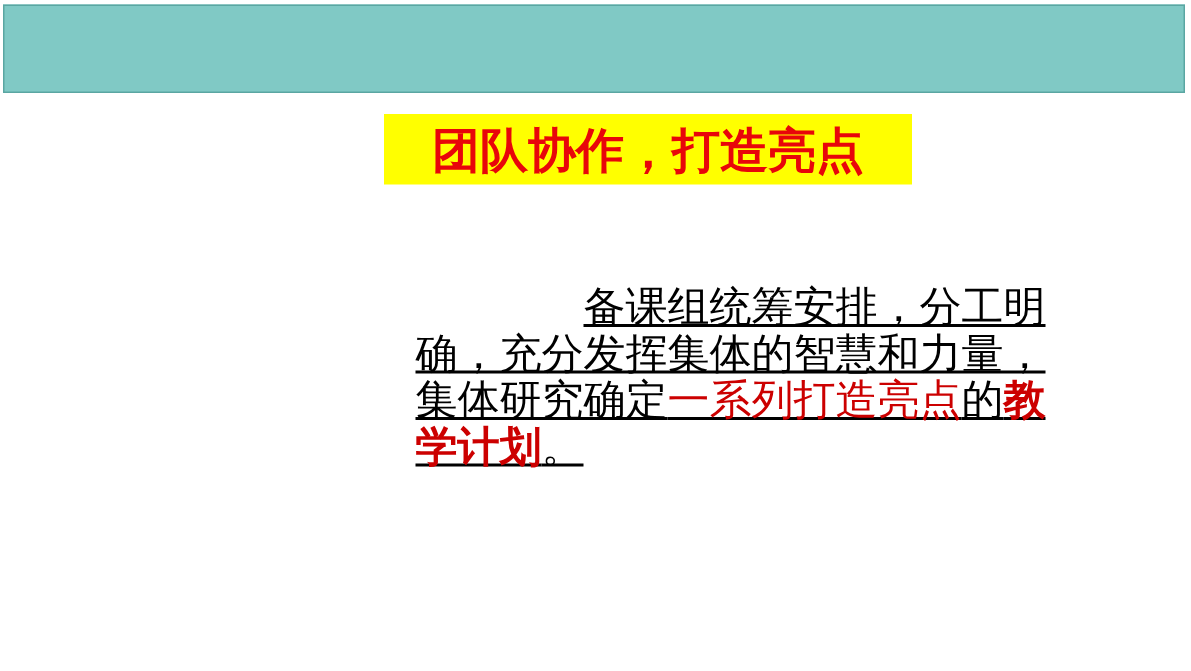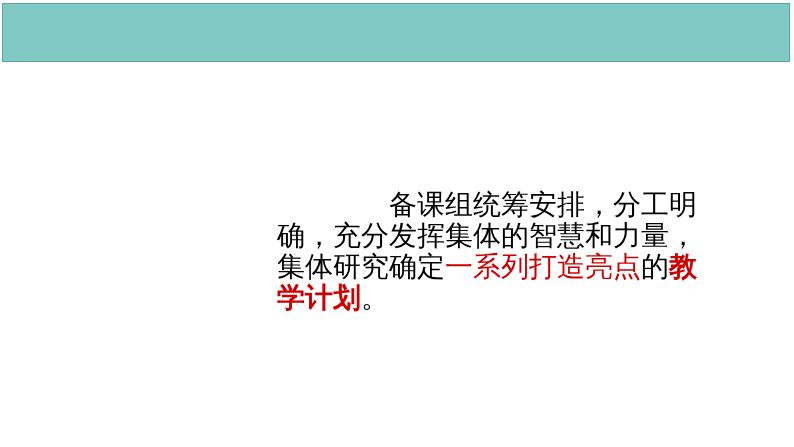--- a/index.html
+++ b/index.html
@@ -57,20 +57,21 @@
     letter-spacing: 0px;
     white-space: nowrap;
   }
 
   
   #body-block {
     position: absolute;
     left: 277px;
     top: 189px;
     width: 436px;
+    text-decoration: underline;
   }
   #body-paragraph {
     margin: 0;
     font-family: "DejaVu Serif", "Liberation Serif", serif;
     font-size: 28px;
     line-height: 31px;
     color: #000000;
     text-align: left;
     text-indent: 112px;
     letter-spacing: 0px;
@@ -89,18 +90,21 @@
     font-weight: bold;
   }
 </style>
 </head>
 <body>
 
 <div id="slide">
 
   <div id="header-band"></div>
 
+  <div id="title-banner">
+    <span id="title-text">团队协作，打造亮点</span>
+  </div>
 
   <div id="body-block">
     <p id="body-paragraph"><span class="seg-black">备课组统筹安排，分工明确，充分发挥集体的智慧和力量，集体研究确定</span><span class="seg-red">一系列打造亮点</span><span class="seg-black">的</span><span class="seg-red-bold">教学计划</span><span class="seg-black">。</span></p>
   </div>
 
 </div>
 
 </body></html>

